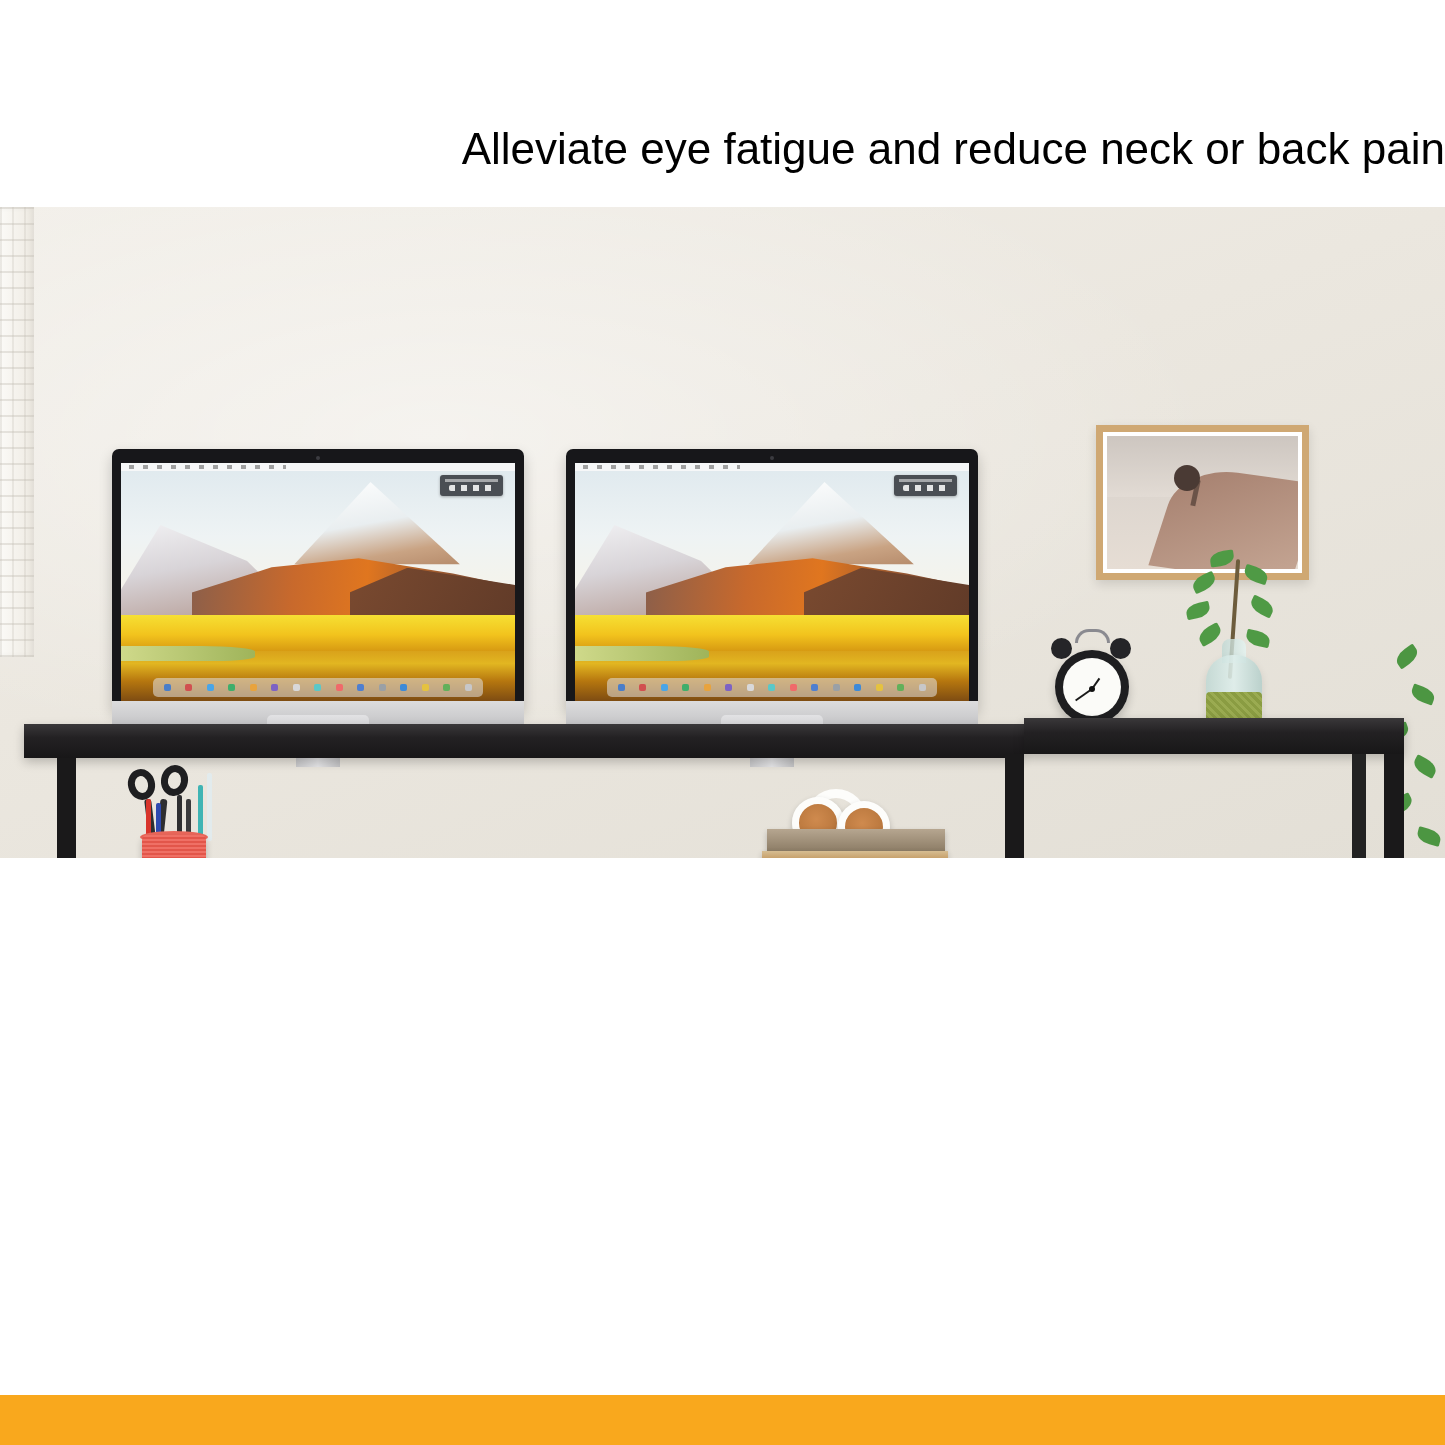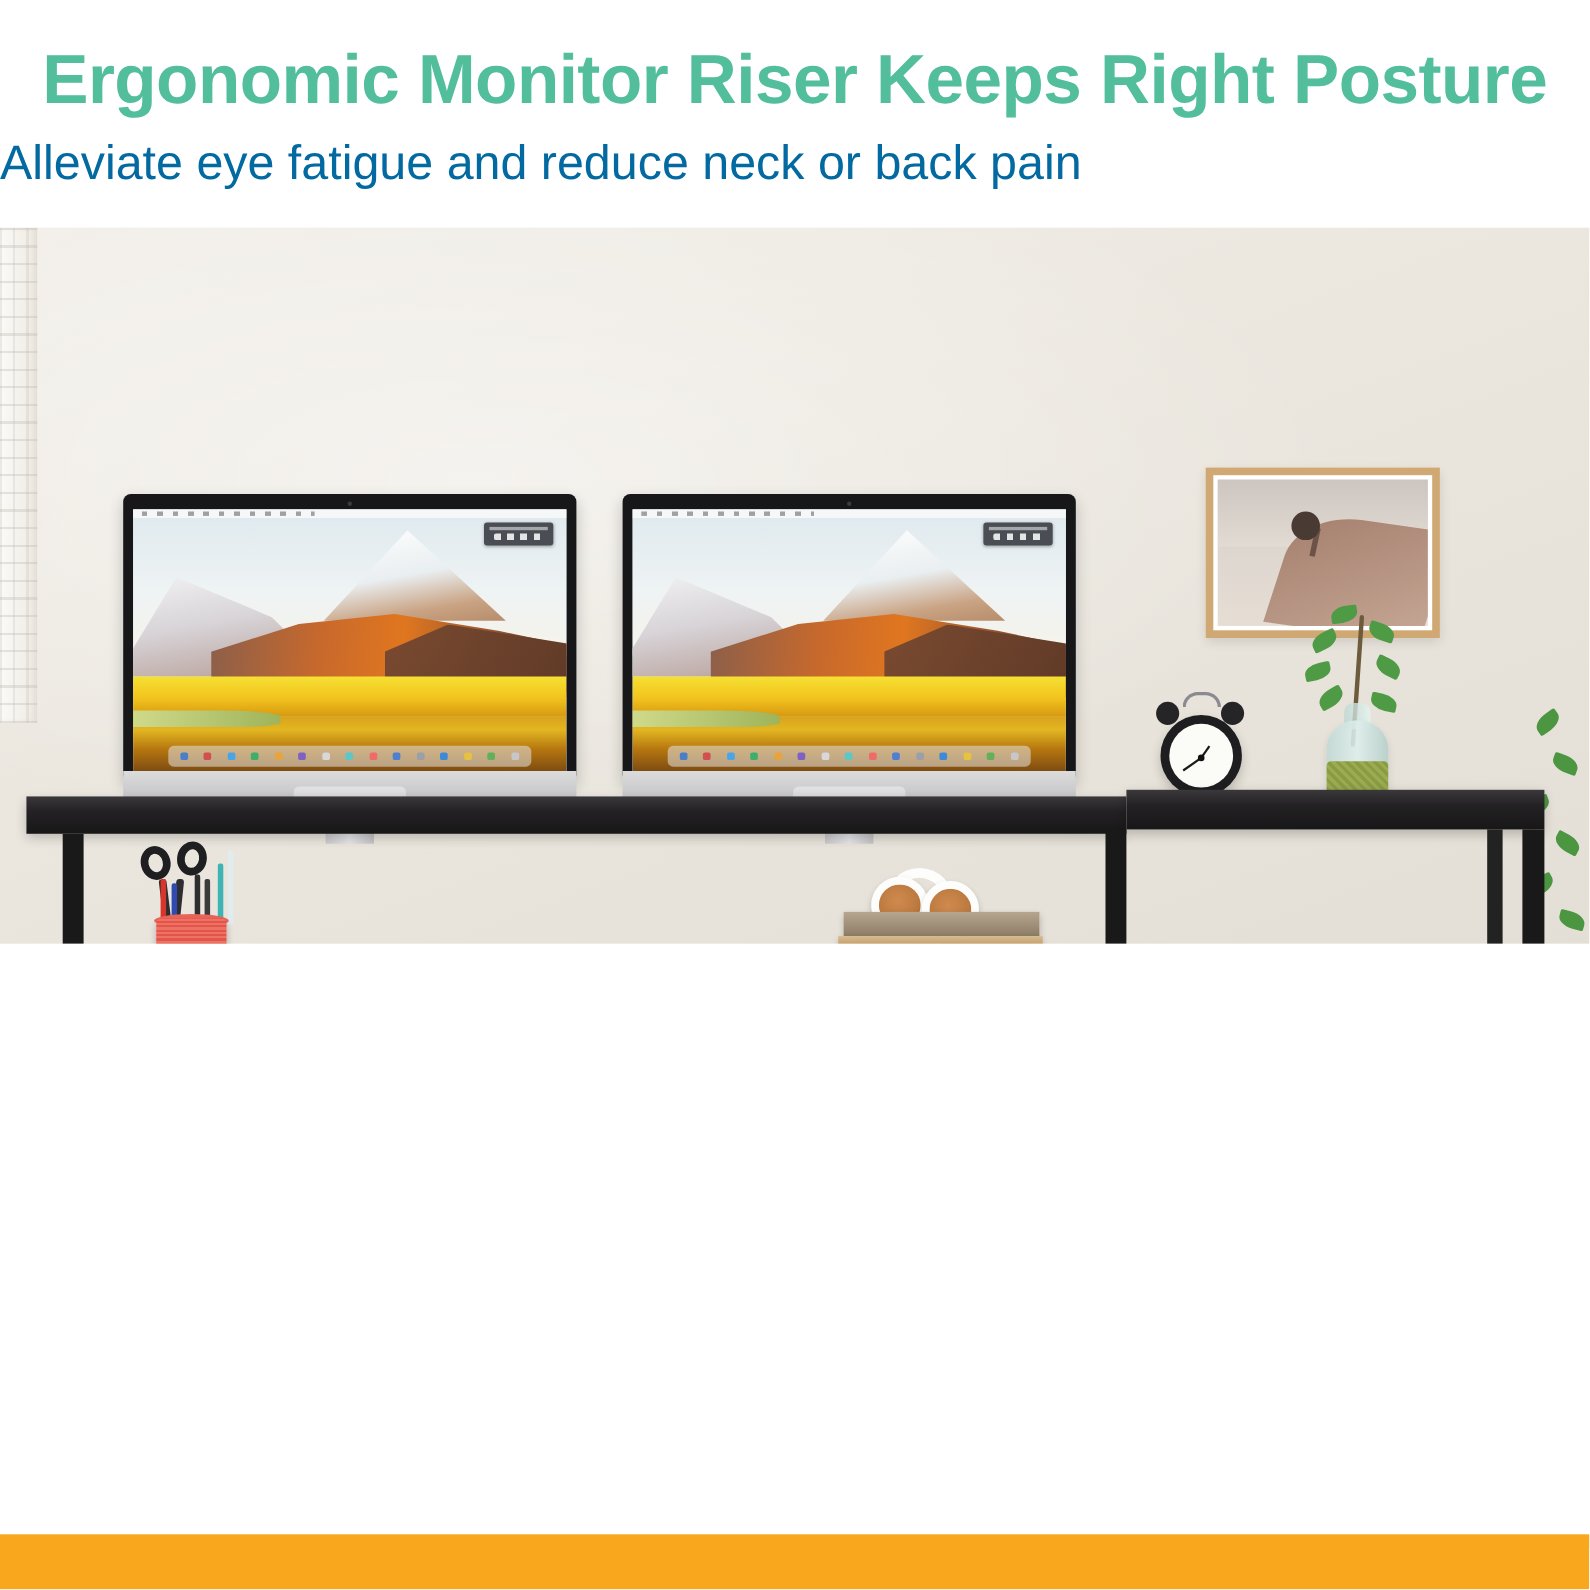--- a/index.html
+++ b/index.html
@@ -16,22 +16,22 @@
   .headline {
     position:absolute; left:0; top:42px; width:1445px;
     text-align:center;
     font-size:63px; font-weight:bold; letter-spacing:-0.5px;
     color:#52be9c;
     white-space:nowrap;
     line-height:1;
   }
   .subhead {
     position:absolute; left:0; top:127px; width:1445px;
-    text-align:left;
-    font-size:44px; font-weight:normal; color:#0369a1;
+    text-align:right;
+    font-size:44px; font-weight:normal; color:#000000;
     line-height:1;
   }
 
   
   .photo {
     position:absolute; left:0; top:207px; width:1445px; height:651px;
     overflow:hidden;
     background:#efece6;
   }
   
@@ -193,21 +193,20 @@
     background:#ffffff; overflow:hidden; }
   .floor { position:absolute; left:0; bottom:0; width:1445px; height:50px;
     background:#f9a81d; }
   .floor-top { position:absolute; left:0; bottom:38px; width:1445px; height:12px;
     background:#f2c13f; }
 </style>
 </head>
 <body>
 
 <div class="header">
-  <div class="headline">Ergonomic Monitor Riser Keeps Right Posture</div>
   <div class="subhead">Alleviate eye fatigue and reduce neck or back pain</div>
 </div>
 
 <div class="photo">
   <div class="wall"></div>
   <div class="wall-shadow"></div>
   <div class="curtain"></div>
 
   <div class="art-frame">
     <div class="art-inner">

